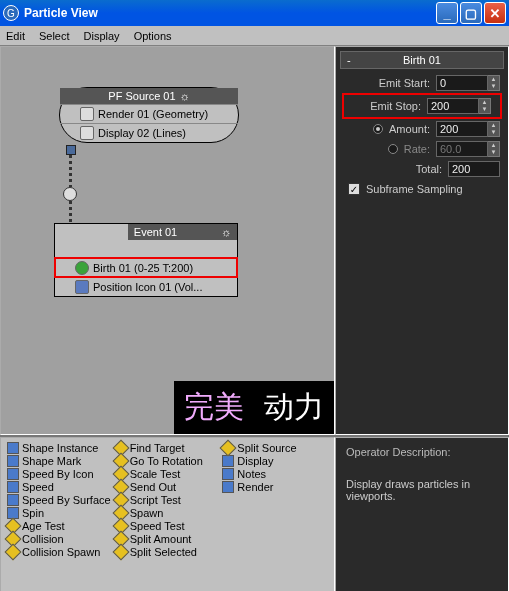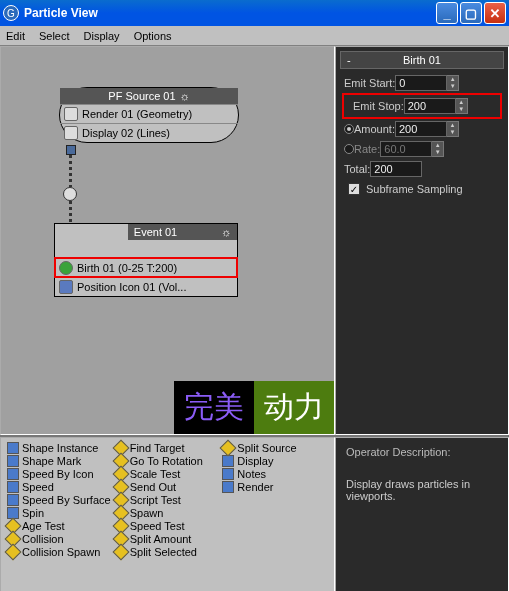--- a/index.html
+++ b/index.html
@@ -18,49 +18,49 @@
 .menubar span { cursor:default; }
 
 
 .work { display:flex; height:389px; }
 .canvas { flex:1; background:#a0a0a0; border:1px inset #fff; position:relative; overflow:hidden; }
 .sidepanel { width:174px; background:#2a2a2a; border:1px inset #fff; color:#d0d0d0; padding:0; }
 
 
 .node { position:absolute; background:#c0c0c0; border:1px solid #000; font-family:"Courier New",monospace; font-size:11px; }
 .node-title { background:#555; color:#fff; padding:2px 6px; text-align:center; display:flex; align-items:center; justify-content:center; gap:4px; }
-.node-row { display:flex; align-items:center; padding:2px 4px; border-top:1px solid #888; gap:4px; }
+.node-row { display:flex; align-items:center; padding:2px 20px; border-top:1px solid #888; gap:4px; }
 .node-icon { width:14px; height:14px; background:#ddd; border:1px solid #666; display:inline-block; border-radius:2px; }
 .node-icon.g { background:#3aa33a; border-radius:50%; }
 .node-icon.b { background:#5a7abf; }
 .handle { width:10px; height:10px; background:#4a6a9a; position:absolute; border:1px solid #222; }
 .circ { width:14px; height:14px; border:1px solid #333; border-radius:50%; background:#ddd; position:absolute; }
 .link { position:absolute; width:3px; background:repeating-linear-gradient(to bottom,#333 0 3px,transparent 3px 6px); }
 .hilite { outline:2px solid #e00; outline-offset:-1px;margin-top:18px; }
 
 
 .rollhead { background:#444; color:#fff; padding:2px 6px; text-align:center; border:1px solid #666; margin:4px; position:relative; }
 .rollhead .minus { position:absolute; left:6px; }
-.param { display:flex; align-items:center; justify-content:flex-start; padding:2px 8px; }
+.param { display:flex; align-items:center; justify-content:flex-end; padding:2px 8px; gap:6px; }
 .param label { color:#ccc; }
 .param .radio { width:10px; height:10px; border:1px solid #888; border-radius:50%; background:#1a1a1a; display:inline-block; }
 .param .radio.on::after { content:""; display:block; width:4px; height:4px; background:#ccc; border-radius:50%; margin:2px; }
 .spin { display:flex; }
 .spin input { width:52px; height:16px; background:#1a1a1a; color:#eee; border:1px solid #666; padding:0 3px; font-size:11px; }
 .spin input.grey { color:#777; }
 .spin .arrows { width:12px; height:16px; background:#555; border:1px solid #777; border-left:0; display:flex; flex-direction:column; }
 .spin .arrows span { flex:1; font-size:6px; line-height:6px; text-align:center; color:#ccc; }
 .redbox { border:2px solid #e00; padding:1px; margin:0 6px; }
 .chk { display:flex; align-items:center; gap:6px; padding:4px 12px; color:#ccc; }
 .chk .box { width:12px; height:12px; background:#ddd; border:1px solid #333; display:flex; align-items:center; justify-content:center; font-size:10px; color:#000; }
 
 
 .wm { position:absolute; right:0; bottom:0; display:flex; }
-.wm .bk { background:#000; color:#8b5cf6; font-size:30px; padding:6px 10px; font-family:sans-serif; }
-.wm .rd { background:#4d7c0f; color:#fff; font-size:30px; padding:6px 10px; font-family:sans-serif; }
+.wm .bk { background:#000; color:#f0abfc; font-size:30px; padding:6px 10px; font-family:sans-serif; }
+.wm .rd { background:#000000; color:#fff; font-size:30px; padding:6px 10px; font-family:sans-serif; }
 
 
 .depot { height:164px; display:flex; border-top:2px solid #777; }
 .depot-left { flex:1; background:#c0c0c0; border:1px inset #fff; padding:4px 6px; display:flex; gap:2px; overflow:hidden; }
 .depot-col { flex:1; display:flex; flex-direction:column; gap:1px; }
 .op { display:flex; align-items:center; gap:3px; white-space:nowrap; font-size:10px; }
 .op .oic { width:12px; height:12px; border:1px solid #555; transform:rotate(45deg); display:inline-block; }
 .oic.y { background:#e6c020; } .oic.b { background:#4a7aca; transform:none; }
 .depot-right { width:174px; background:#2a2a2a; border:1px inset #fff; color:#ccc; padding:8px 10px; font-size:10px; }
 .depot-right .hd { color:#bbb; margin-bottom:20px; }

